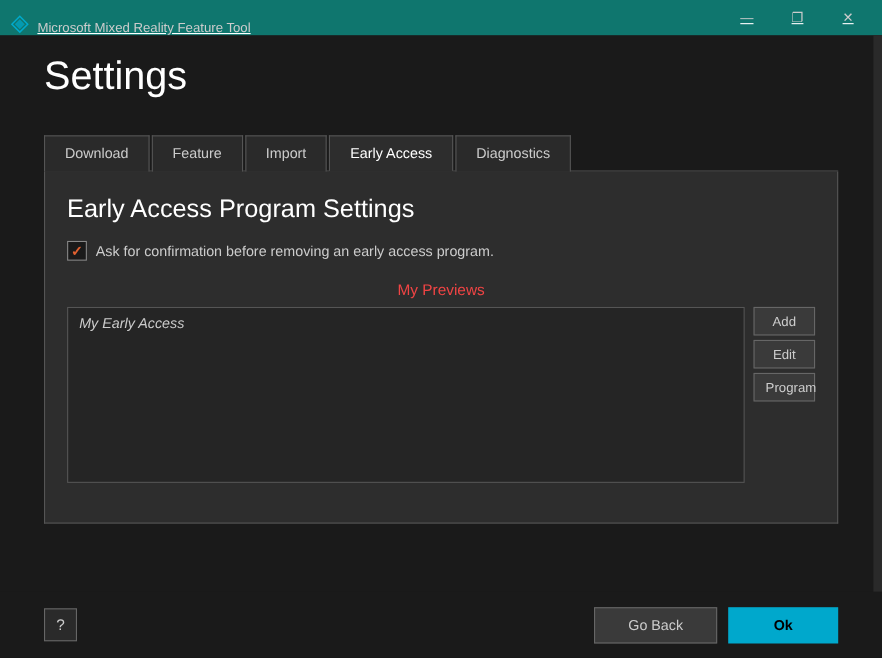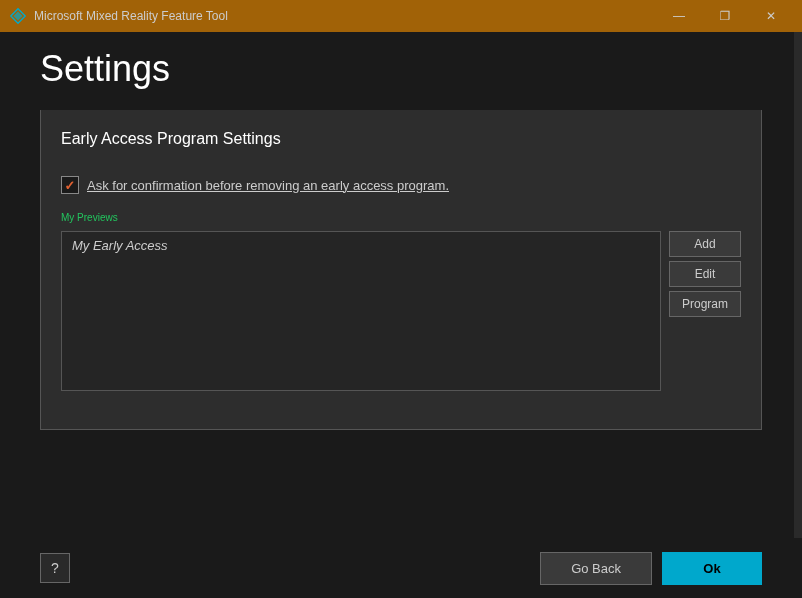--- a/index.html
+++ b/index.html
@@ -10,25 +10,26 @@
       background: #1a1a1a;
       font-family: 'Segoe UI', Arial, sans-serif;
       color: #ffffff;
       overflow: hidden;
       position: relative;
     }
 
     
     .title-bar {
       display: flex;
-      align-items: center;
+      align-items: flex-end;
       height: 32px;
-      background: #a16207;
+      background: #0f766e;
       padding: 0 8px;
       user-select: none;
+      text-decoration: underline;
     }
 
     .title-bar-icon {
       width: 20px;
       height: 20px;
       margin-right: 6px;
       display: flex;
       align-items: center;
       justify-content: center;
     }
@@ -64,21 +65,21 @@
 
     
     .main-content {
       padding: 16px 40px 0 40px;
     }
 
     .page-title {
       font-size: 36px;
       font-weight: 300;
       color: #ffffff;
-      margin-bottom: 20px;
+      margin-bottom: 32px;
     }
 
     
     .tabs {
       display: flex;
       gap: 0;
       border-bottom: 1px solid #555;
     }
 
     .tab {
@@ -104,24 +105,24 @@
     
     .tab-panel {
       border: 1px solid #555;
       border-top: none;
       background: #2d2d2d;
       padding: 20px;
       min-height: 320px;
     }
 
     .section-title {
-      font-size: 16px;
+      font-size: 23px;
       font-weight: 400;
       color: #ffffff;
-      margin-bottom: 28px;
+      margin-bottom: 16px;
     }
 
     .checkbox-row {
       display: flex;
       align-items: center;
       gap: 8px;
       margin-bottom: 18px;
     }
 
     .checkbox-wrapper {
@@ -139,27 +140,27 @@
     .checkbox-checkmark {
       color: #e06030;
       font-size: 13px;
       font-weight: bold;
       line-height: 1;
     }
 
     .checkbox-label {
       font-size: 13px;
       color: #cccccc;
-      text-decoration: underline;
     }
 
     .sub-title {
-      font-size: 10px;
-      color: #22c55e;
+      font-size: 14px;
+      color: #ef4444;
       margin-bottom: 8px;
+      text-align: center;
     }
 
     .list-and-buttons {
       display: flex;
       gap: 8px;
     }
 
     .list-box {
       flex: 1;
       background: #252525;
@@ -177,21 +178,21 @@
       font-style: italic;
     }
 
     .list-buttons {
       display: flex;
       flex-direction: column;
       gap: 4px;
     }
 
     .list-btn {
-      width: 72px;
+      width: 56px;
       padding: 5px 10px;
       background: #3a3a3a;
       border: 1px solid #666;
       color: #cccccc;
       font-size: 12px;
       cursor: pointer;
       text-align: center;
     }
 
     
@@ -271,20 +272,27 @@
   <div class="title-bar-controls">
     <button class="title-bar-btn">—</button>
     <button class="title-bar-btn">❐</button>
     <button class="title-bar-btn close">✕</button>
   </div>
 </div>
 
 <div class="main-content">
   <h1 class="page-title">Settings</h1>
 
+  <div class="tabs">
+    <div class="tab">Download</div>
+    <div class="tab">Feature</div>
+    <div class="tab">Import</div>
+    <div class="tab active">Early Access</div>
+    <div class="tab">Diagnostics</div>
+  </div>
 
   <div class="tab-panel">
     <div class="section-title">Early Access Program Settings</div>
 
     <div class="checkbox-row">
       <div class="checkbox-wrapper">
         <span class="checkbox-checkmark">✓</span>
       </div>
       <span class="checkbox-label">Ask for confirmation before removing an early access program.</span>
     </div>

